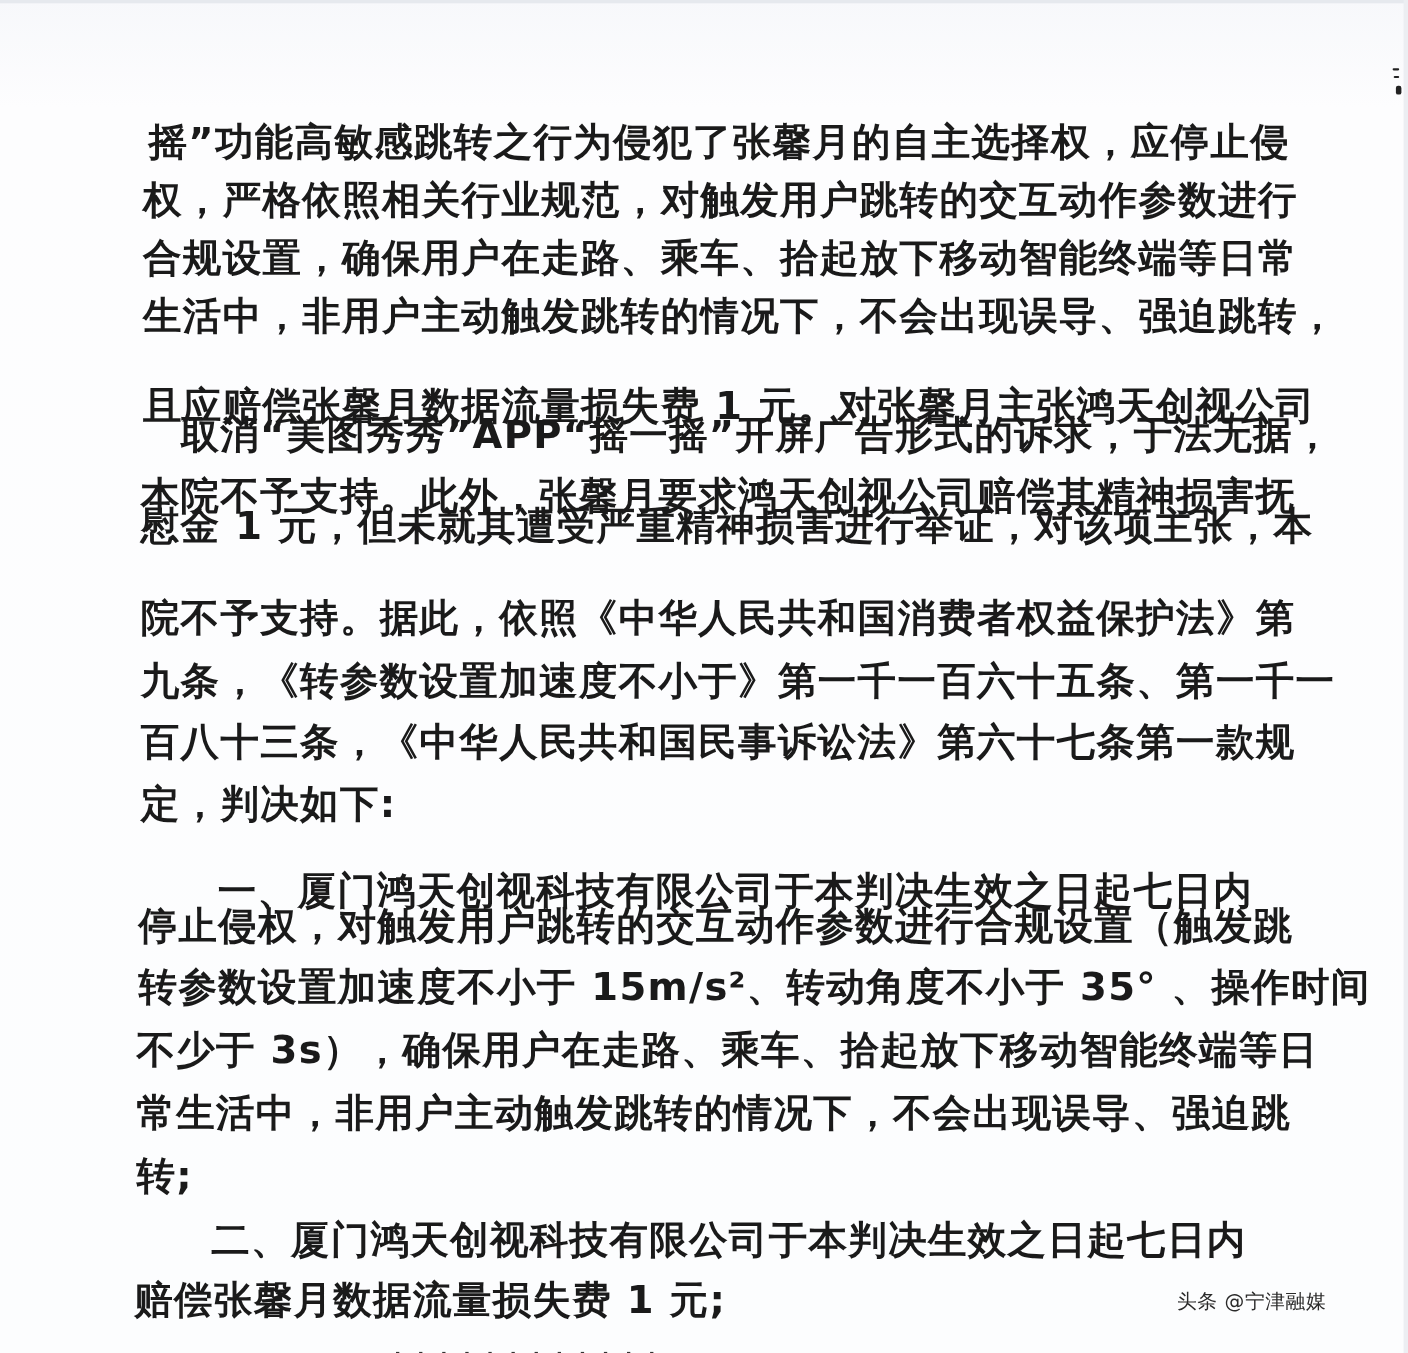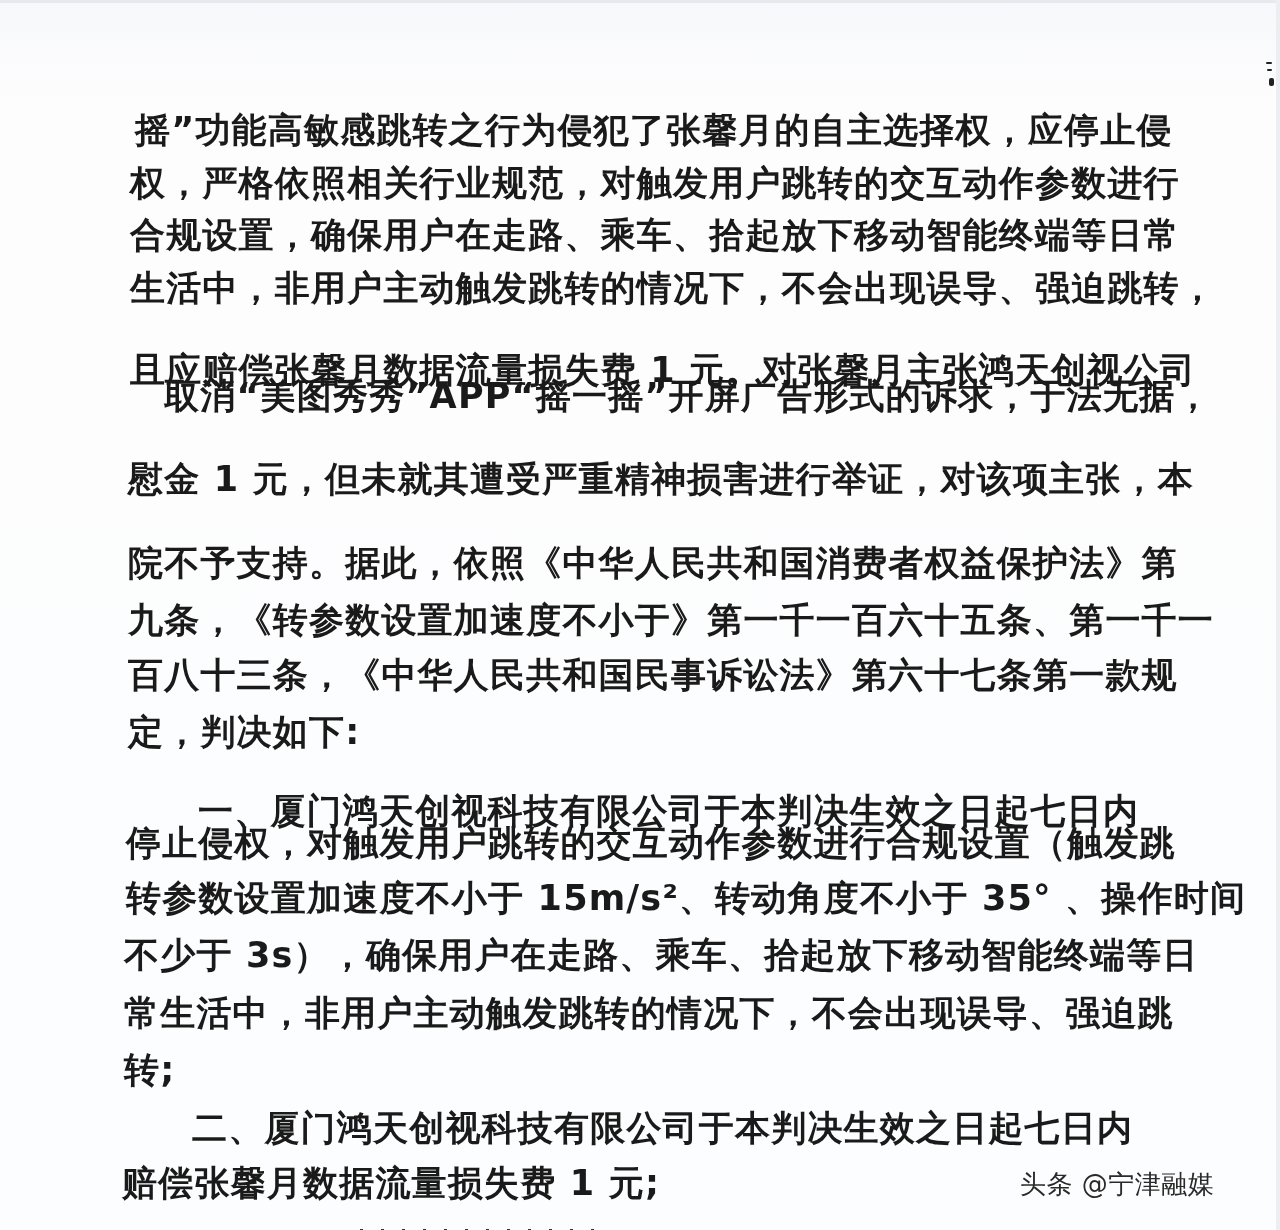--- a/index.html
+++ b/index.html
@@ -51,23 +51,23 @@
       position: absolute;
       font-size: 35px;
       line-height: 40px;
       white-space: nowrap;
       letter-spacing: 1.2px;
       font-weight: bold;
       color: #1a1a1a;
     }
     .watermark {
       position: absolute;
-      left: 1020px;
+      left: 1070px;
       top: 1168px;
-      font-size: 26px;
+      font-size: 18px;
       line-height: 32px;
       color: #2a2a2a;
       white-space: nowrap;
       letter-spacing: 0.5px;
       text-shadow: 0 0 2px #ffffff, 0 0 4px #ffffff;
     }
     .cut-line {
       position: absolute;
       left: 360px;
       top: 1222px;
@@ -93,20 +93,21 @@
     <span style="left:1px;top:7px;width:5px;height:2px;"></span>
     <span style="left:3px;top:16px;width:5px;height:8px;"></span>
   </div>
 
   <div class="text-line" style="left:135px;top:110px;">摇”功能高敏感跳转之行为侵犯了张馨月的自主选择权，应停止侵</div>
   <div class="text-line" style="left:130px;top:163px;">权，严格依照相关行业规范，对触发用户跳转的交互动作参数进行</div>
   <div class="text-line" style="left:130px;top:215px;">合规设置，确保用户在走路、乘车、拾起放下移动智能终端等日常</div>
   <div class="text-line" style="left:130px;top:268px;">生活中，非用户主动触发跳转的情况下，不会出现误导、强迫跳转，</div>
   <div class="text-line" style="left:130px;top:322px;margin-top:28px;">且应赔偿张馨月数据流量损失费 1 元。对张馨月主张鸿天创视公司</div>
   <div class="text-line" style="left:128px;top:376px;margin-left:36px;">取消“美图秀秀”APP“摇一摇”开屏广告形式的诉求，于法无据，</div>
+  <div class="text-line" style="left:128px;top:432px;">本院不予支持。此外，张馨月要求鸿天创视公司赔偿其精神损害抚</div>
   <div class="text-line" style="left:128px;top:459px;">慰金 1 元，但未就其遭受严重精神损害进行举证，对该项主张，本</div>
   <div class="text-line" style="left:128px;top:543px;">院不予支持。据此，依照《中华人民共和国消费者权益保护法》第</div>
   <div class="text-line" style="left:128px;top:600px;">九条，《转参数设置加速度不小于》第一千一百六十五条、第一千一</div>
   <div class="text-line" style="left:128px;top:655px;text-align:center;">百八十三条，《中华人民共和国民事诉讼法》第六十七条第一款规</div>
   <div class="text-line" style="left:128px;top:712px;">定，判决如下:</div>
   <div class="text-line" style="left:198px;top:767px;margin-top:24px;">一、厦门鸿天创视科技有限公司于本判决生效之日起七日内</div>
   <div class="text-line" style="left:126px;top:823px;">停止侵权，对触发用户跳转的交互动作参数进行合规设置（触发跳</div>
   <div class="text-line" style="left:126px;top:878px;">转参数设置加速度不小于 15m/s²、转动角度不小于 35° 、操作时间</div>
   <div class="text-line" style="left:124px;top:935px;">不少于 3s），确保用户在走路、乘车、拾起放下移动智能终端等日</div>
   <div class="text-line" style="left:124px;top:993px;">常生活中，非用户主动触发跳转的情况下，不会出现误导、强迫跳</div>

